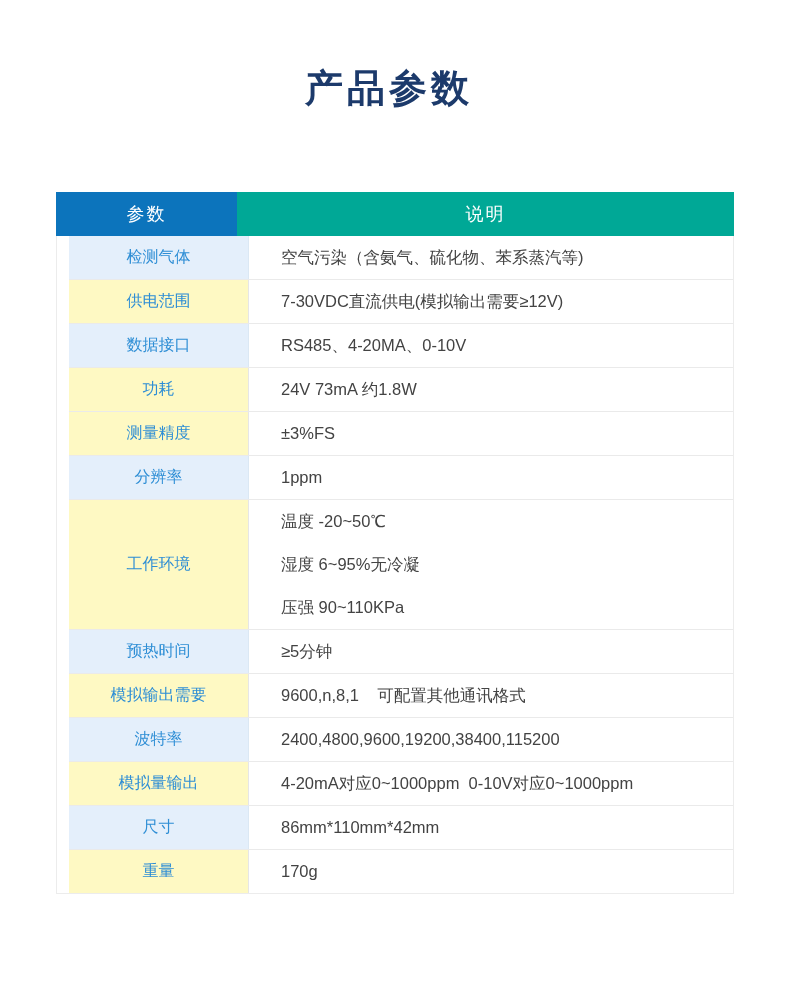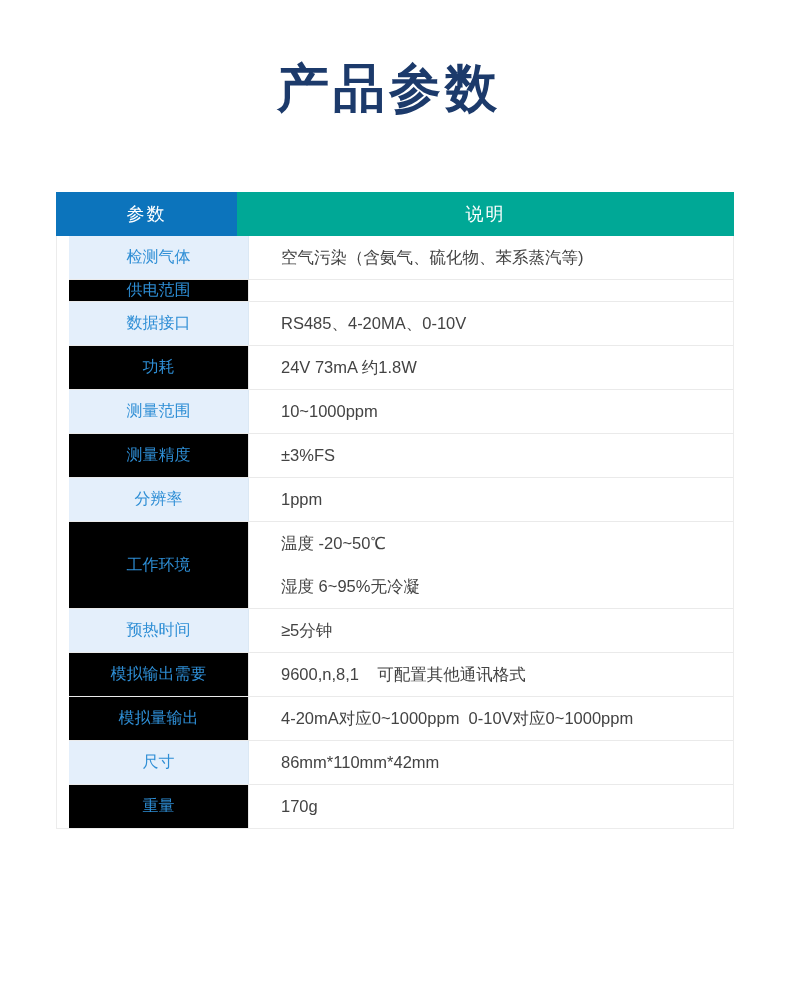--- a/index.html
+++ b/index.html
@@ -18,21 +18,21 @@
     padding: 0;
     width: 790px;
     height: 994px;
     background: #ffffff;
     font-family: "Liberation Sans", sans-serif;
     overflow: hidden;
   }
   .title {
     margin: 52px 12px 0 0;
     text-align: center;
-    font-size: 52px;
+    font-size: 38px;
     line-height: 72px;
     font-weight: 800;
     letter-spacing: 4px;
     color: var(--title);
   }
   .spec-table {
     position: absolute;
     left: 56px;
     top: 192px;
     width: 678px;
@@ -64,21 +64,21 @@
   .row:last-child { border-bottom: none; }
   .cell-param {
     width: 180px;
     display: flex;
     align-items: center;
     justify-content: center;
     text-align: center;
     color: var(--param-text);
     font-size: 16px;
     border-right: 1px solid #e6e6e6;
-    background: #000000;
+    background: #fef9c3;
   }
   .cell-param.alt { background: var(--alt-row-bg); border-right-color: #dbe8f4; }
   .cell-desc {
     flex: 1;
     display: flex;
     flex-direction: column;
     justify-content: center;
     padding-left: 32px;
     color: var(--desc-text);
     font-size: 16.5px;
@@ -104,68 +104,72 @@
     </div>
     <div class="tbody" id="rows">
         <div class="row">
           <div class="cell-param alt">检测气体</div>
           <div class="cell-desc">
             <div class="line">空气污染（含氨气、硫化物、苯系蒸汽等)</div>
           </div>
         </div>
         <div class="row">
           <div class="cell-param">供电范围</div>
+          <div class="cell-desc">
+            <div class="line">7-30VDC直流供电(模拟输出需要≥12V)</div>
+          </div>
         </div>
         <div class="row">
           <div class="cell-param alt">数据接口</div>
           <div class="cell-desc">
             <div class="line">RS485、4-20MA、0-10V</div>
           </div>
         </div>
         <div class="row">
           <div class="cell-param">功耗</div>
           <div class="cell-desc">
             <div class="line">24V 73mA 约1.8W</div>
-          </div>
-        </div>
-        <div class="row">
-          <div class="cell-param alt">测量范围</div>
-          <div class="cell-desc">
-            <div class="line">10~1000ppm</div>
           </div>
         </div>
         <div class="row">
           <div class="cell-param">测量精度</div>
           <div class="cell-desc">
             <div class="line">±3%FS</div>
           </div>
         </div>
         <div class="row">
           <div class="cell-param alt">分辨率</div>
           <div class="cell-desc">
             <div class="line">1ppm</div>
           </div>
         </div>
         <div class="row">
           <div class="cell-param">工作环境</div>
           <div class="cell-desc">
             <div class="line">温度 -20~50℃</div>
             <div class="line">湿度 6~95%无冷凝</div>
+            <div class="line">压强 90~110KPa</div>
           </div>
         </div>
         <div class="row">
           <div class="cell-param alt">预热时间</div>
           <div class="cell-desc">
             <div class="line">≥5分钟</div>
           </div>
         </div>
         <div class="row">
           <div class="cell-param">模拟输出需要</div>
           <div class="cell-desc">
             <div class="line">9600,n,8,1    可配置其他通讯格式</div>
+          </div>
+        </div>
+        <div class="row">
+          <div class="cell-param alt">波特率</div>
+          <div class="cell-desc">
+            <div class="line">2400,4800,9600,19200,38400,115200</div>
           </div>
         </div>
         <div class="row">
           <div class="cell-param">模拟量输出</div>
           <div class="cell-desc">
             <div class="line">4-20mA对应0~1000ppm  0-10V对应0~1000ppm</div>
           </div>
         </div>
         <div class="row">
           <div class="cell-param alt">尺寸</div>

